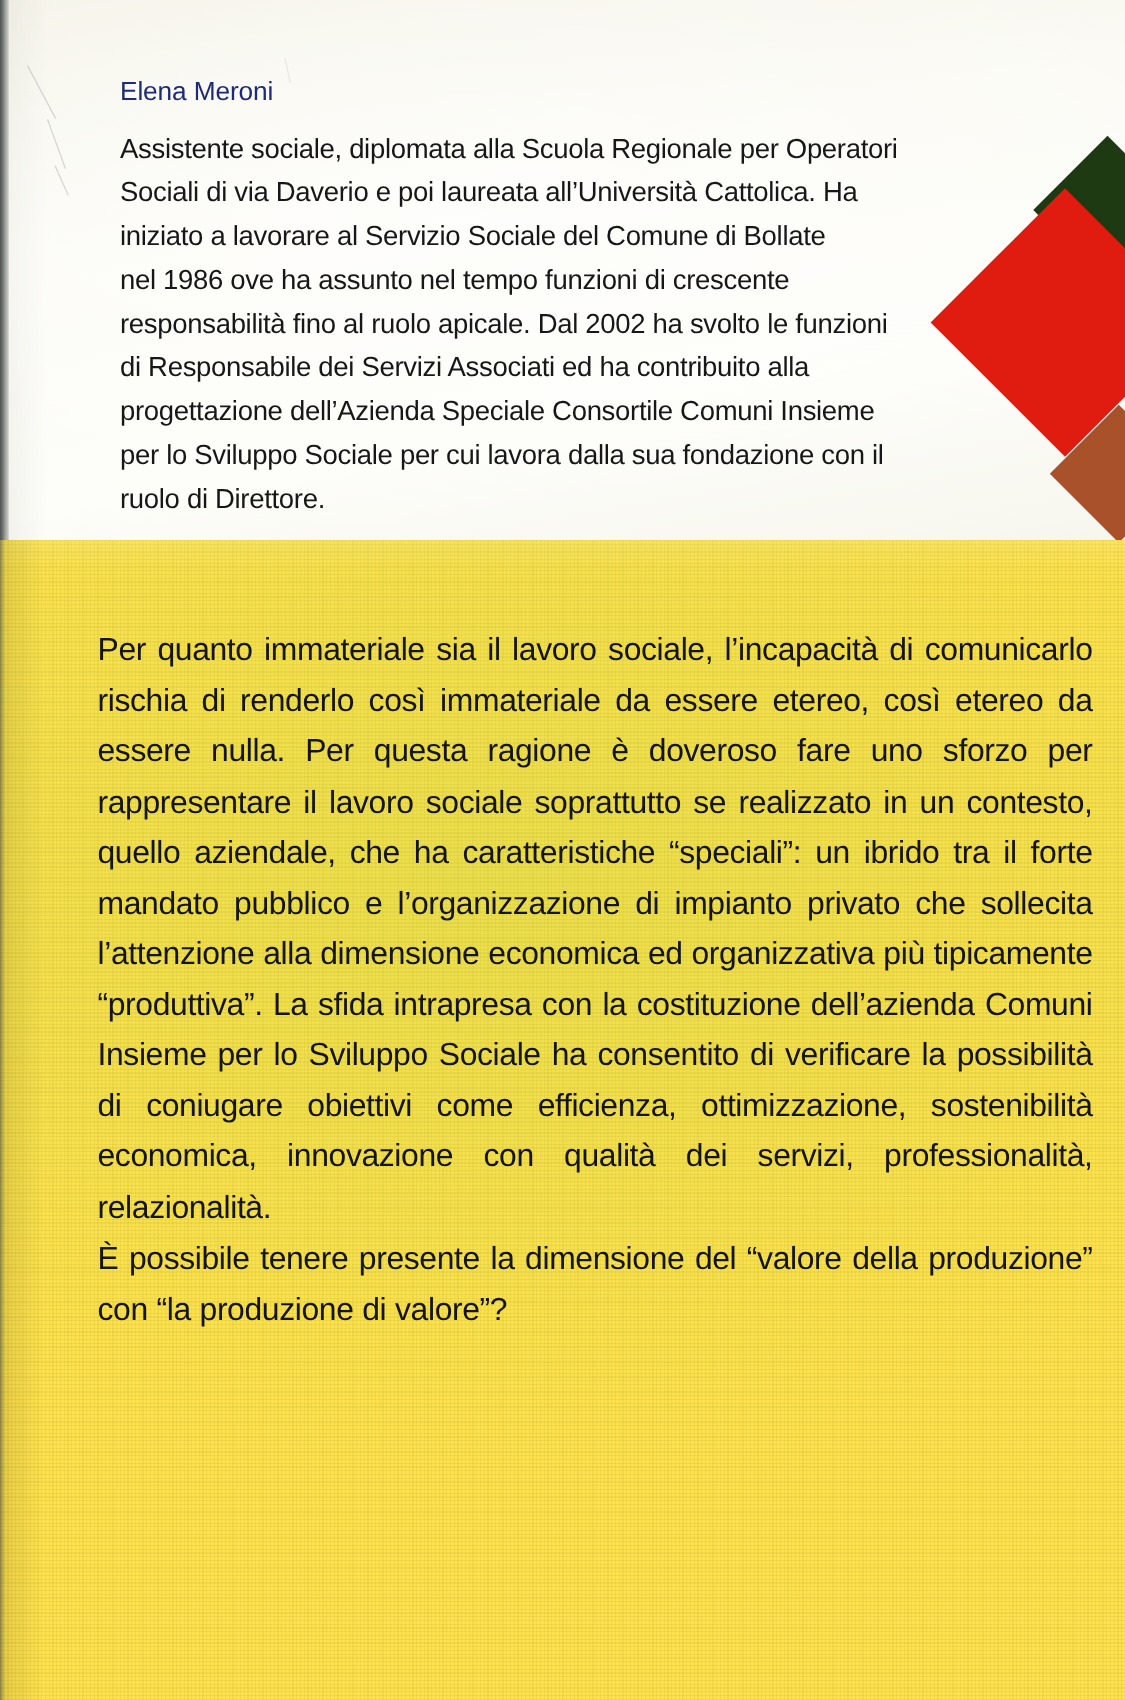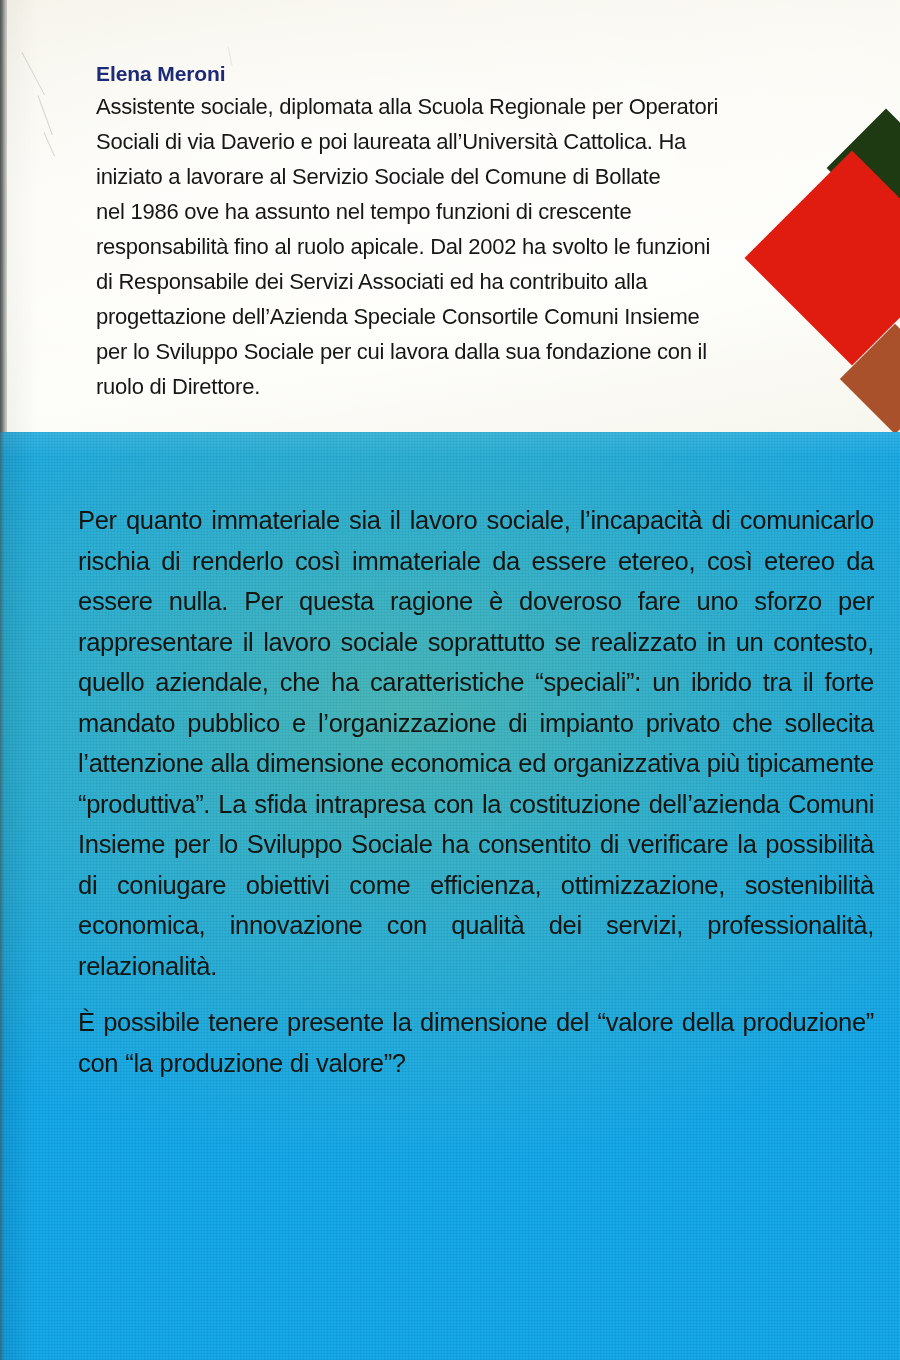--- a/index.html
+++ b/index.html
@@ -81,24 +81,24 @@
   .bio-block {
     position: absolute;
     left: 96px;
     top: 62px;
     width: 690px;
     z-index: 4;
   }
   .author-name {
     font-family: "Liberation Sans", sans-serif;
     font-size: 21px;
-    font-weight: bold;
+    font-weight: normal;
     color: #1c2a77;
     letter-spacing: -0.1px;
-    margin: 0 0 3px 0;
+    margin: 0 0 15px 0;
     line-height: 1.12;
   }
   .bio-text {
     font-family: "Liberation Sans", sans-serif;
     font-size: 22px;
     line-height: 35px;
     color: #171717;
     margin: 0;
     letter-spacing: -0.25px;
     white-space: pre-line;
@@ -139,21 +139,21 @@
     background: #a9512a;
   }
 
   
   .green-panel {
     position: absolute;
     left: 0;
     top: 432px;
     width: 900px;
     height: 928px;
-    background: #0ea5e9;
+    background: #fde047;
     overflow: hidden;
   }
   
   .green-panel::before {
     content: "";
     position: absolute;
     inset: 0;
     background-image:
       repeating-linear-gradient(0deg,   rgba(0,0,0,0.045) 0px, rgba(0,0,0,0.045) 1px, rgba(255,255,255,0.02) 1px, rgba(255,255,255,0.02) 3px),
       repeating-linear-gradient(90deg,  rgba(0,0,0,0.035) 0px, rgba(0,0,0,0.035) 1px, rgba(255,255,255,0.02) 1px, rgba(255,255,255,0.02) 3px);
@@ -185,21 +185,21 @@
     color: #141410;
     text-align: justify;
     text-justify: inter-word;
     letter-spacing: -0.3px;
     word-spacing: 0.2px;
   }
   .blurb p.last-line-left {
     text-align-last: left;
   }
   .blurb p + p {
-    margin-top: 16px;
+    margin-top: 1px;
   }
 </style>
 </head>
 <body>
 
 <div id="page">
 
   <div class="paper-panel">
 
     <div class="crease c1"></div>

